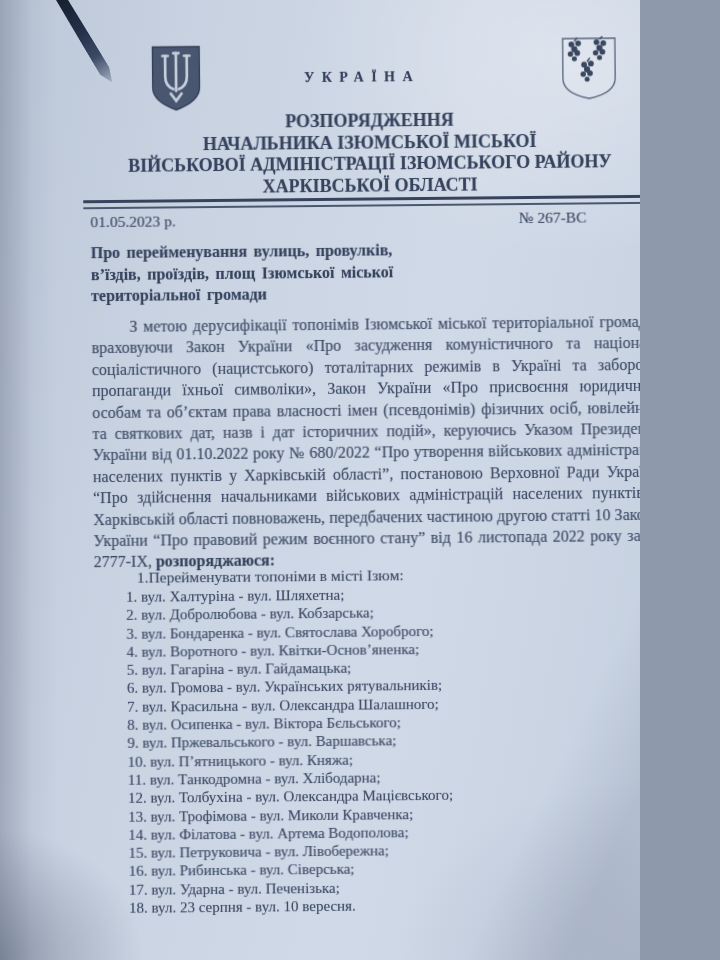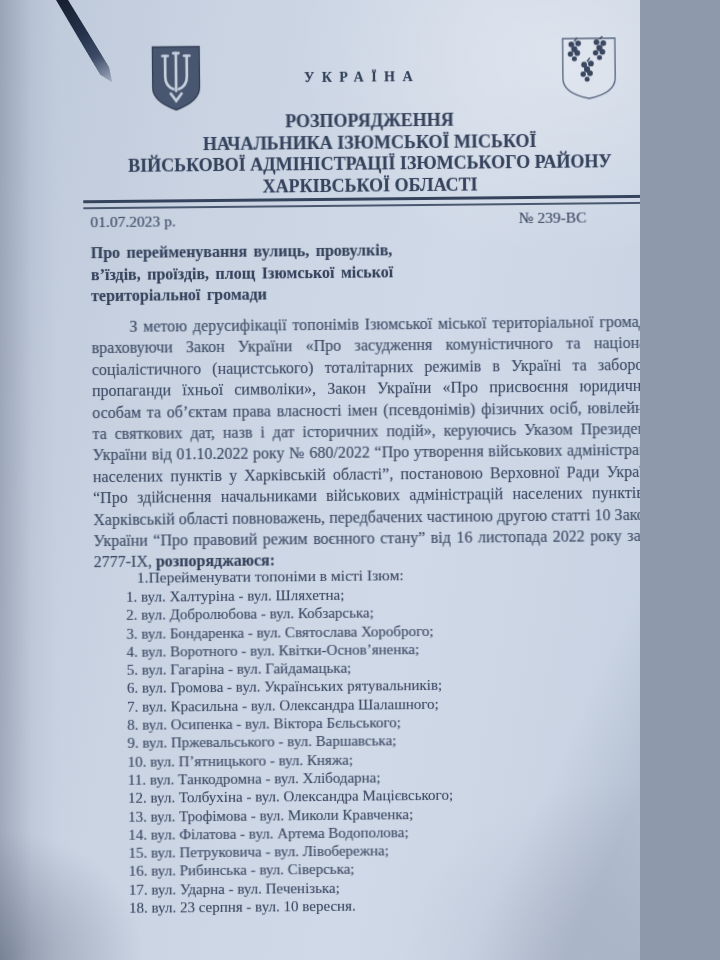--- a/index.html
+++ b/index.html
@@ -120,22 +120,22 @@
         <div>ВІЙСЬКОВОЇ АДМІНІСТРАЦІЇ ІЗЮМСЬКОГО РАЙОНУ</div>
         <div>ХАРКІВСЬКОЇ ОБЛАСТІ</div>
       </div>
 
     <div class="rule">
       <div class="r1"></div>
         <div class="r2"></div>
     </div>
 
     <div class="docinfo">
-      <span>01.07.2023 р.</span>
-      <span>№ 239-ВС</span>
+      <span>01.05.2023 р.</span>
+      <span>№ 267-ВС</span>
     </div>
 
     <div class="subject">
         <div>Про перейменування вулиць, провулків,</div>
         <div>в’їздів, проїздів, площ Ізюмської міської</div>
         <div>територіальної громади</div>
       </div>
 
     <p class="paragraph"><span>З метою дерусифікації топонімів Ізюмської міської територіальної громади, враховуючи Закон України «Про засудження комуністичного та націонал-соціалістичного (нацистського) тоталітарних режимів в Україні та заборону пропаганди їхньої символіки», Закон України «Про присвоєння юридичним особам та об’єктам права власності імен (псевдонімів) фізичних осіб, ювілейних та святкових дат, назв і дат історичних подій», керуючись Указом Президента України від 01.10.2022 року № 680/2022 “Про утворення військових адміністрацій населених пунктів у Харківській області”, постановою Верховної Ради України “Про здійснення начальниками військових адміністрацій населених пунктів у Харківській області повноважень, передбачених частиною другою статті 10 Закону України “Про правовий режим воєнного стану” від 16 листопада 2022 року за № 2777-ІХ, </span><b>розпоряджаюся:</b></p>
 

